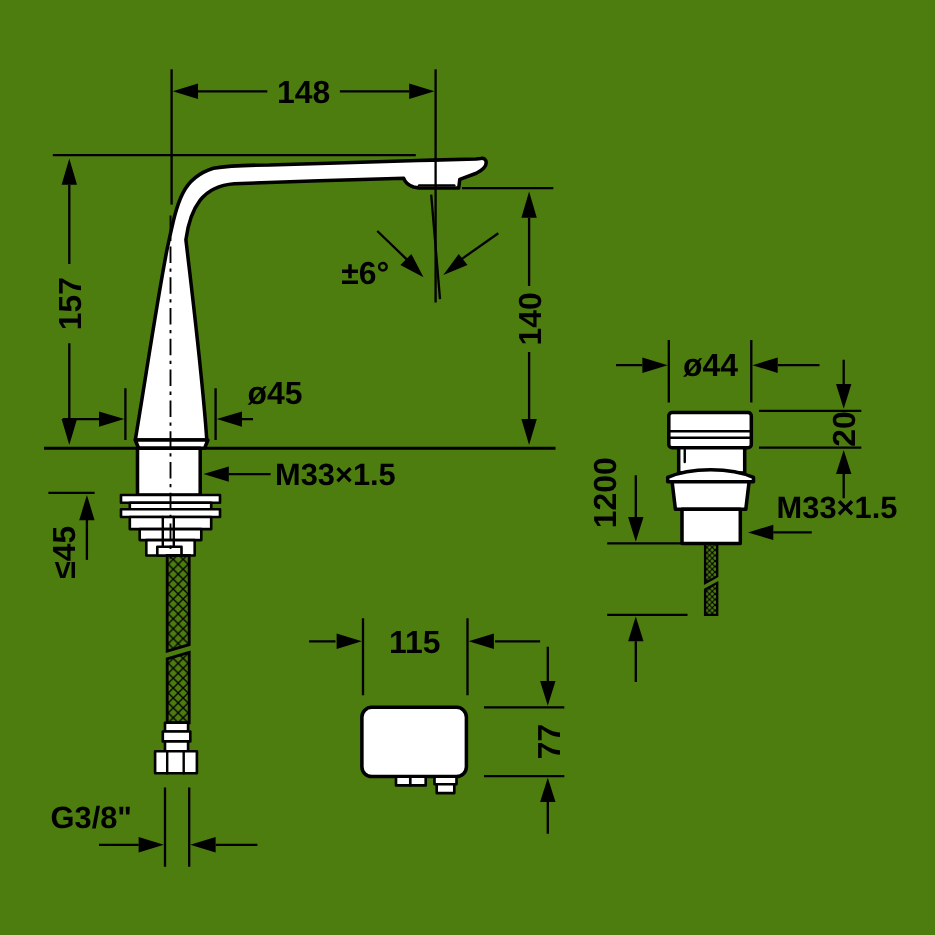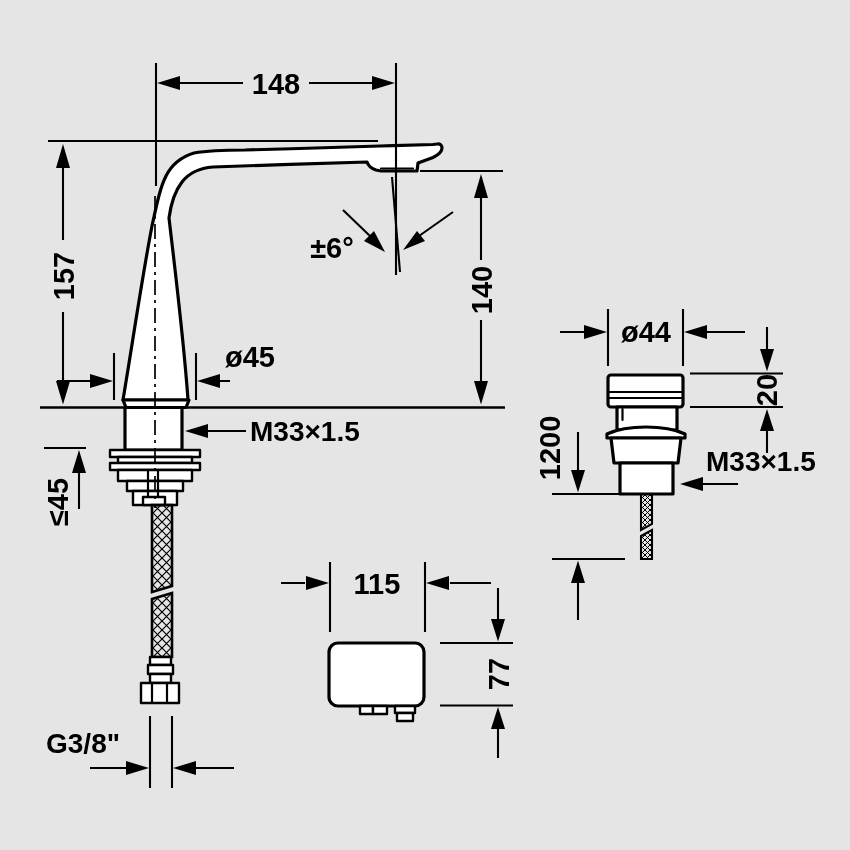--- a/index.html
+++ b/index.html
@@ -7,21 +7,21 @@
     padding: 0;
     background: #ffffff;
     width: 850px;
     height: 850px;
     overflow: hidden;
   }
   .stage {
     position: relative;
     width: 850px;
     height: 850px;
-    background: #e5e5e5;
+    background: #4d7c0f;
   }
   svg { display: block; }
   
   .obj  { stroke: #000; stroke-width: 3.2; fill: #fff; stroke-linejoin: round; stroke-linecap: round; }
   .obj-thin { stroke: #000; stroke-width: 2.4; fill: #fff; stroke-linejoin: round; }
   .detail { stroke: #000; stroke-width: 2.2; fill: none; stroke-linecap: round; }
   
   .dim  { stroke: #000; stroke-width: 2.1; fill: none; }
   .arr  { fill: #000; stroke: none; }
   

